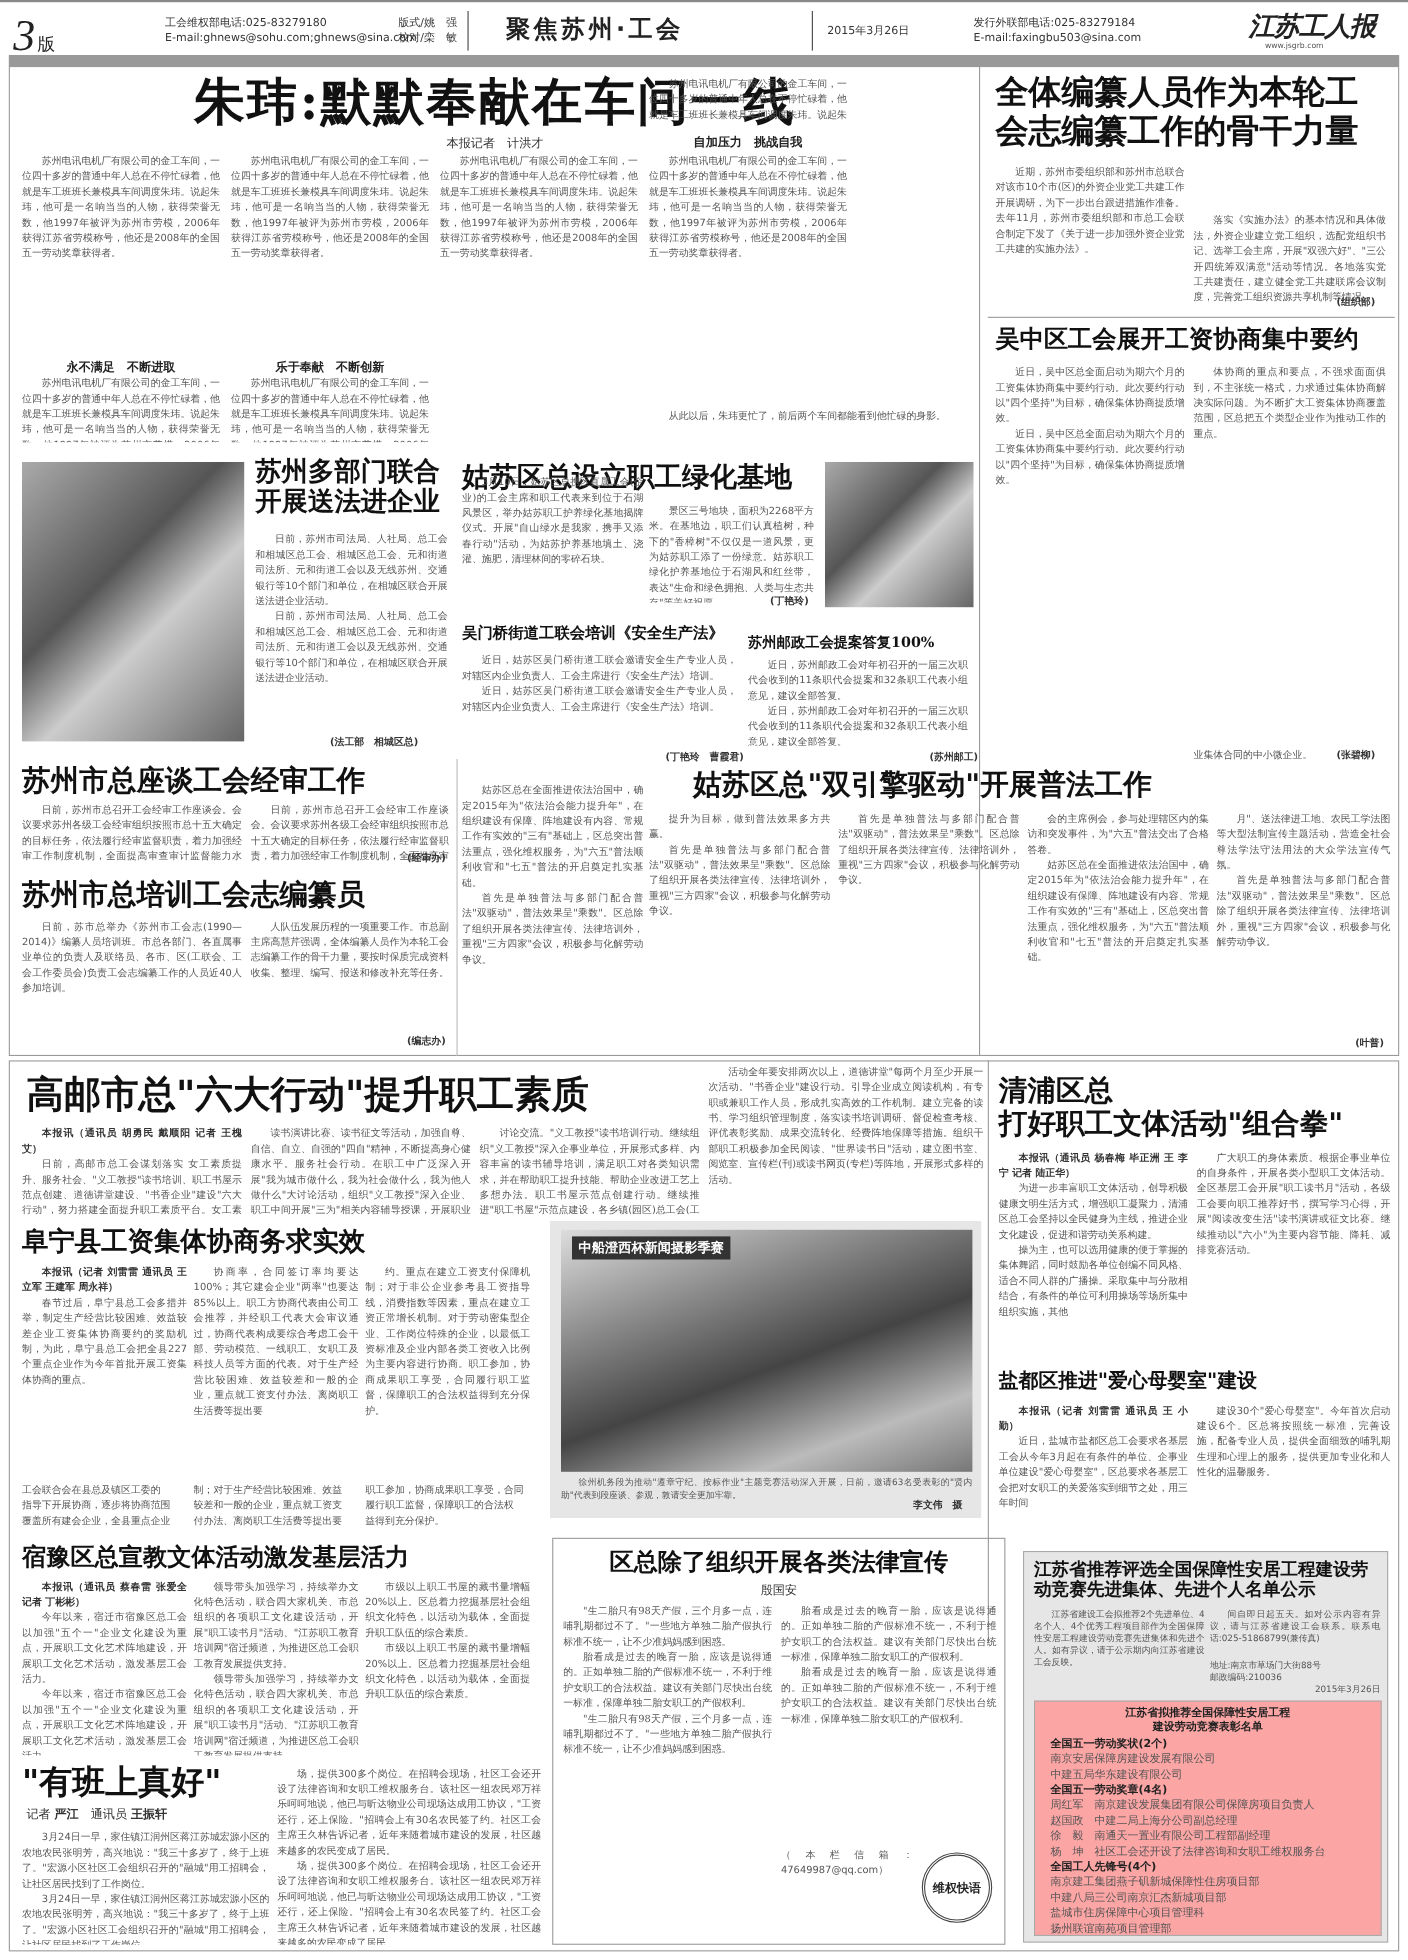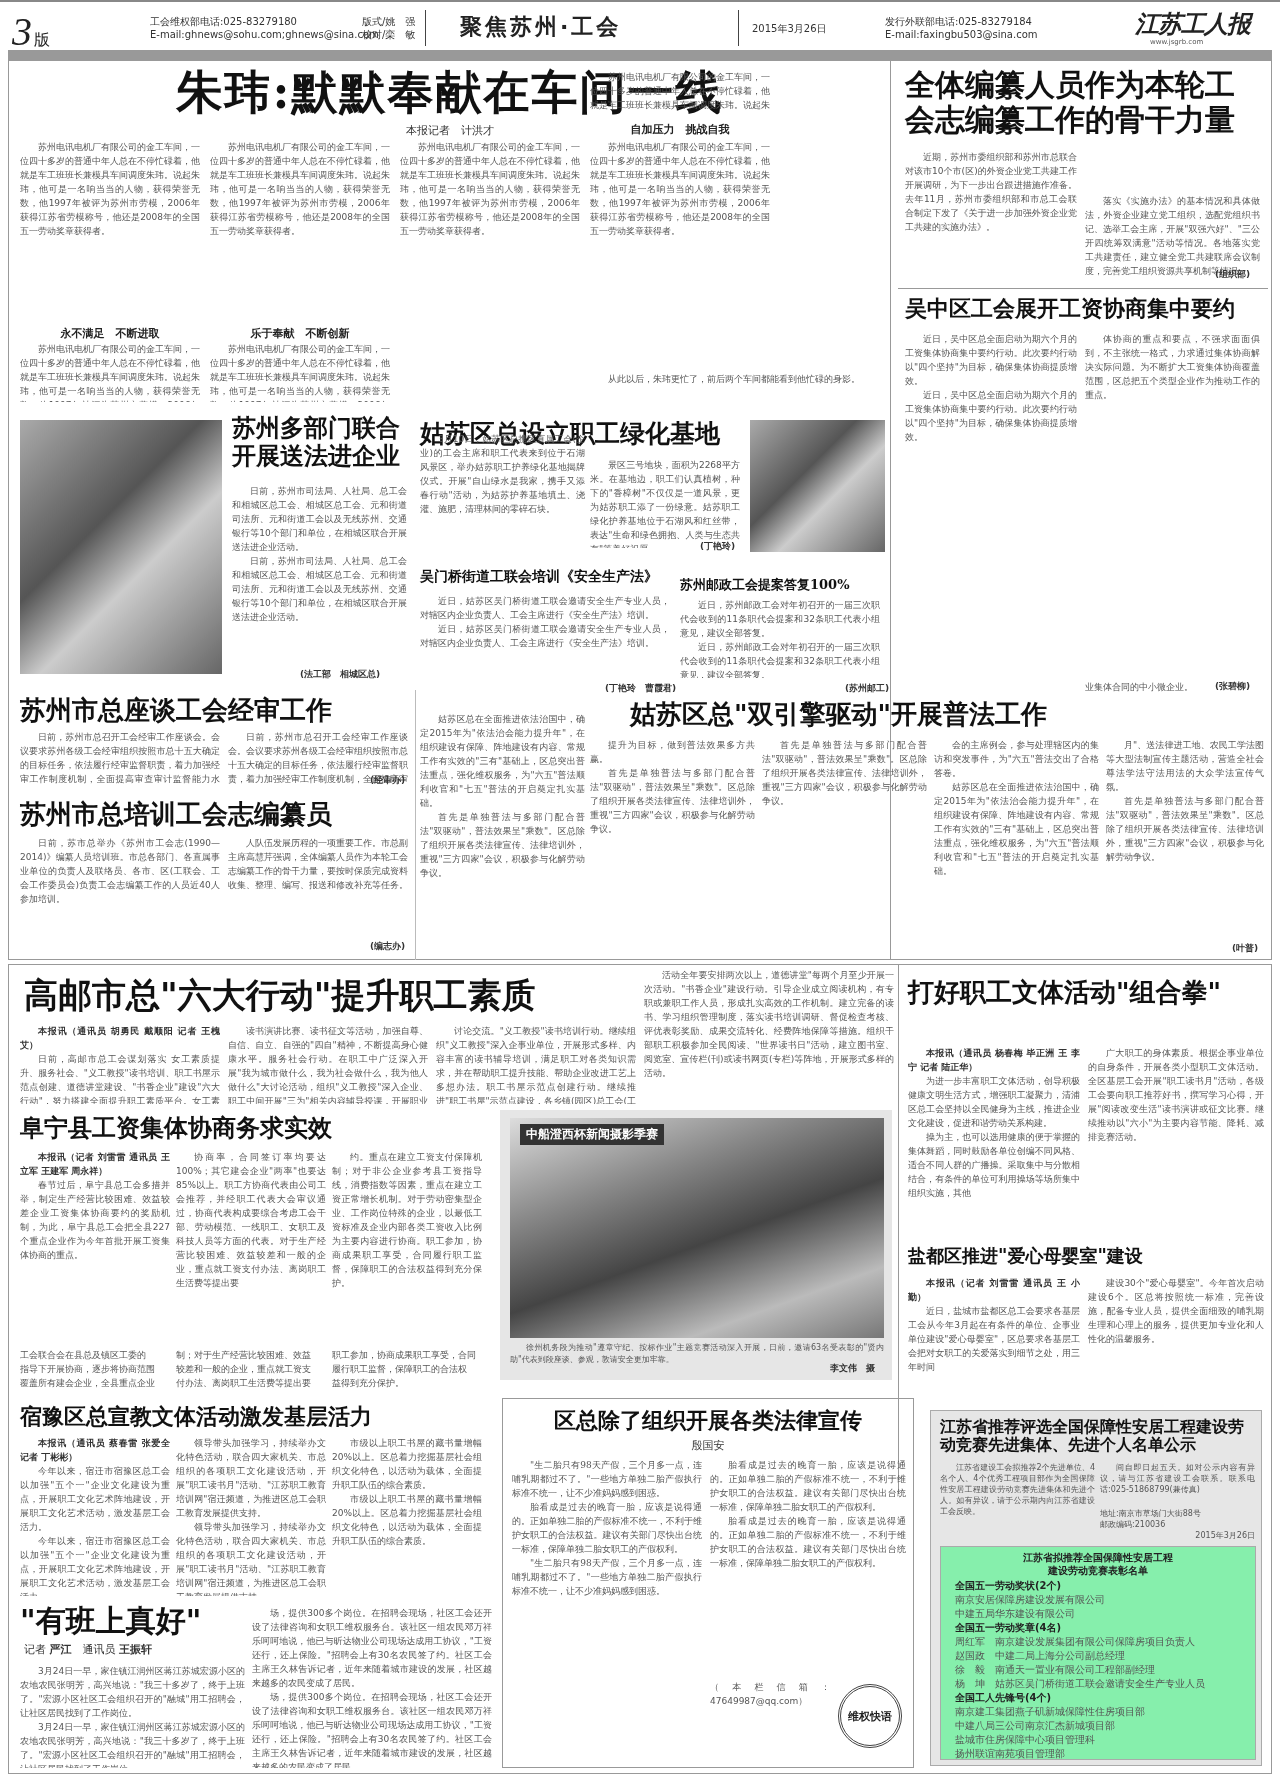--- a/index.html
+++ b/index.html
@@ -193,20 +193,21 @@
   </div>
 <div class="abs txt" style="left:436px;top:1024px;width:200px;height:80px;">
     <p>讨论交流。"义工教授"读书培训行动。继续组织"义工教授"深入企事业单位，开展形式多样、内容丰富的读书辅导培训，满足职工对各类知识需求，并在帮助职工提升技能、帮助企业改进工艺上多想办法。职工书屋示范点创建行动。继续推进"职工书屋"示范点建设，各乡镇(园区)总工会(工会)要以农民工集聚的企业为主要创建对象，推动企业建立"职工书屋"，引导各级职工书屋开展职工读书学习活</p>
   </div>
 <div class="abs txt" style="left:644px;top:968px;width:250px;height:136px;">
     <p>活动全年要安排两次以上，道德讲堂"每两个月至少开展一次活动。"书香企业"建设行动。引导企业成立阅读机构，有专职或兼职工作人员，形成扎实高效的工作机制。建立完备的读书、学习组织管理制度，落实读书培训调研、督促检查考核、评优表彰奖励、成果交流转化、经费阵地保障等措施。组织干部职工积极参加全民阅读、"世界读书日"活动，建立图书室、阅览室、宣传栏(刊)或读书网页(专栏)等阵地，开展形式多样的活动。</p>
   </div>
 <div class="abs" style="left:898px;top:964px;width:1px;height:530px;background:#999;"></div>
 
 <div class="abs headline" style="left:908px;top:978px;width:360px;font-size:26px;">
+    <div>清浦区总</div>
     <div>打好职工文体活动"组合拳"</div>
   </div>
 <div class="abs txt" style="left:908px;top:1046px;width:172px;height:190px;">
     <p style="color:#333;font-weight:bold;">本报讯（通讯员 杨春梅 毕正洲 王 李宁 记者 陆正华）</p>
     <p>为进一步丰富职工文体活动，创导积极健康文明生活方式，增强职工凝聚力，清浦区总工会坚持以全民健身为主线，推进企业文化建设，促进和谐劳动关系构建。</p>
     <p>操为主，也可以选用健康的便于掌握的集体舞蹈，同时鼓励各单位创编不同风格、适合不同人群的广播操。采取集中与分散相结合，有条件的单位可利用操场等场所集中组织实施，其他</p>
   </div>
 <div class="abs txt" style="left:1088px;top:1046px;width:176px;height:190px;">
     <p>广大职工的身体素质。根据企事业单位的自身条件，开展各类小型职工文体活动。全区基层工会开展"职工读书月"活动，各级工会要向职工推荐好书，撰写学习心得，开展"阅读改变生活"读书演讲或征文比赛。继续推动以"六小"为主要内容节能、降耗、减排竞赛活动。</p>
   </div>
@@ -302,33 +303,33 @@
     <p>江苏省建设工会拟推荐2个先进单位、4名个人、4个优秀工程项目部作为全国保障性安居工程建设劳动竞赛先进集体和先进个人。如有异议，请于公示期内向江苏省建设工会反映。</p>
   </div>
 <div class="abs txt" style="left:1100px;top:1462px;width:155px;height:48px;font-size:8px;line-height:11px;">
     <p>间自即日起五天。如对公示内容有异议，请与江苏省建设工会联系。联系电话:025-51868799(兼传真)</p>
   </div>
 <div class="abs txt" style="left:1100px;top:1508px;width:155px;height:33px;font-size:8px;line-height:11px;">
     <div>地址:南京市草场门大街88号</div>
     <div>邮政编码:210036</div>
     <div style="text-align:right">2015年3月26日</div>
   </div>
-<div class="abs" style="left:940px;top:1546px;width:316px;height:214px;background:#86efac;border:1px solid #aaa;">
+<div class="abs" style="left:940px;top:1546px;width:316px;height:214px;background:#fca5a5;border:1px solid #aaa;">
   <div style="text-align:center;font-size:10px;font-weight:bold;line-height:13px;margin-top:4px;">
       <div>江苏省拟推荐全国保障性安居工程</div>
       <div>建设劳动竞赛表彰名单</div>
     </div>
   <div style="padding:2px 0 0 14px;">
     <div class="list-h">全国五一劳动奖状(2个)</div>
     <div class="list-i">南京安居保障房建设发展有限公司</div>
     <div class="list-i">中建五局华东建设有限公司</div>
     <div class="list-h">全国五一劳动奖章(4名)</div>
     <div class="list-i">周红军　南京建设发展集团有限公司保障房项目负责人</div>
     <div class="list-i">赵国政　中建二局上海分公司副总经理</div>
     <div class="list-i">徐　毅　南通天一置业有限公司工程部副经理</div>
-    <div class="list-i">杨　坤　姑苏区吴门桥街道工联会邀请安全生产专业人员</div>
+    <div class="list-i">杨　坤　社区工会还开设了法律咨询和女职工维权服务台</div>
     <div class="list-h">全国工人先锋号(4个)</div>
     <div class="list-i">南京建工集团燕子矶新城保障性住房项目部</div>
     <div class="list-i">中建八局三公司南京汇杰新城项目部</div>
     <div class="list-i">盐城市住房保障中心项目管理科</div>
     <div class="list-i">扬州联谊南苑项目管理部</div>
   </div>
 </div>
 
 </body></html>

